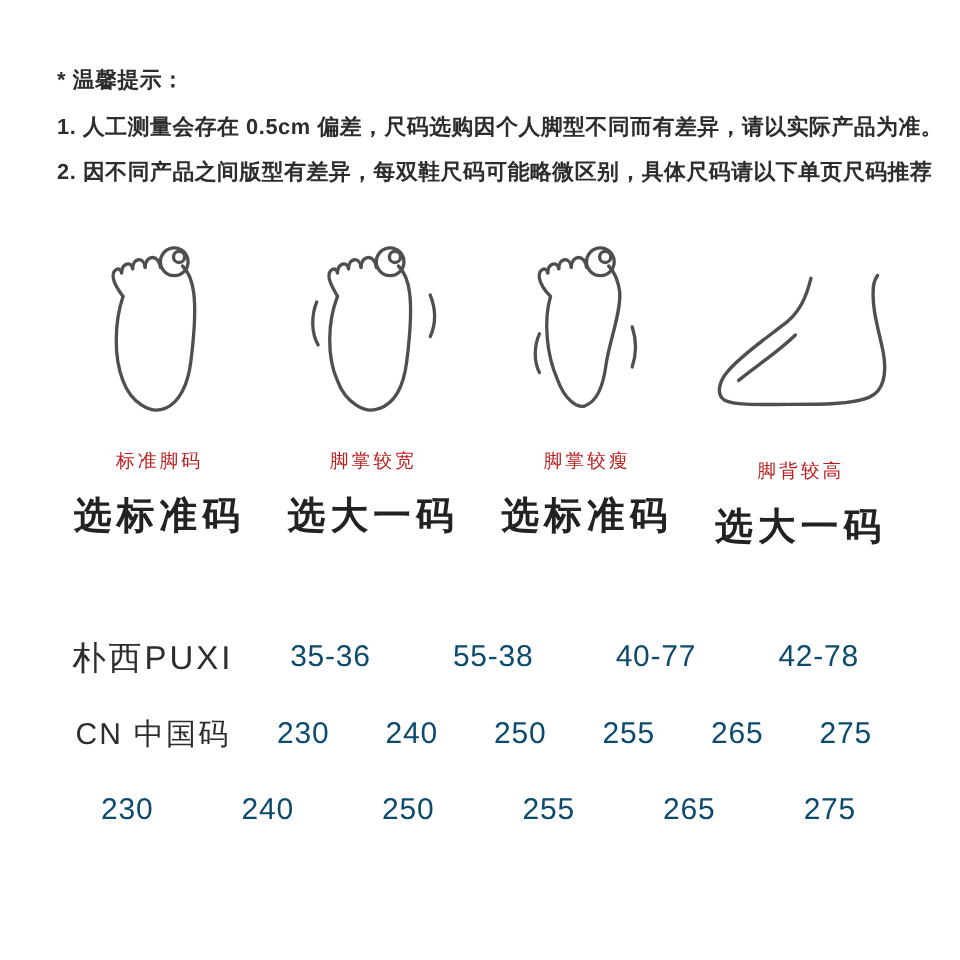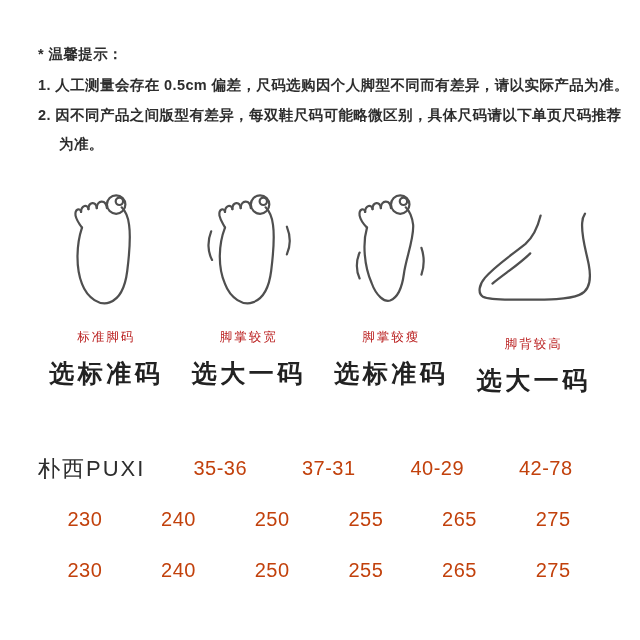--- a/index.html
+++ b/index.html
@@ -60,41 +60,41 @@
   
   .size-table { margin: 46px 40px 0 38px; }
   .trow { display: flex; align-items: center; height: 51px; }
   .tlabel {
     width: 128px;
     font-size: 20px;
     color: #2d2d2d;
     letter-spacing: 1.5px;
     white-space: nowrap;
     font-weight: 500;
+    text-align: center;
   }
   .trow.brand .tlabel { font-size: 22px; letter-spacing: 2px; }
   .tcell {
     flex: 1;
     text-align: center;
     font-size: 20px;
-    color: #c2410c;
+    color: #0c4a6e;
     letter-spacing: 0.5px;
   }
   svg { display: block; }
 </style>
 </head>
 <body>
 
 <div class="page">
 
   <section class="tips">
     <p class="title">* 温馨提示：</p>
     <p>1. 人工测量会存在 0.5cm 偏差，尺码选购因个人脚型不同而有差异，请以实际产品为准。</p>
     <p>2. 因不同产品之间版型有差异，每双鞋尺码可能略微区别，具体尺码请以下单页尺码推荐</p>
-    <p class="indent">为准。</p>
   </section>
 
   <section class="guide">
 
     <div class="guide-cell">
       <div class="art">
         <svg width="96" height="126" viewBox="0 0 104 134">
           <g fill="none" stroke="#4f4f4f" stroke-width="2.4" stroke-linecap="round">
             <path d="M26,46 C20,64 19,89 26,107 C32,123 46,131 56,127 C67,123 73,109 75,93 C77,77 79,57 77,43 C76,35 73,28 69,24"></path>
             <circle cx="63" cy="21" r="10"></circle>
@@ -163,38 +163,39 @@
       <div class="adv">选大一码</div>
     </div>
 
   </section>
 
   <section class="size-table">
 
     <div class="trow brand">
       <div class="tlabel">朴西PUXI</div>
       <div class="tcell">35-36</div>
-      <div class="tcell">37-31</div>
-      <div class="tcell">40-29</div>
+      <div class="tcell">55-38</div>
+      <div class="tcell">40-77</div>
       <div class="tcell">42-78</div>
+    </div>
+
+    <div class="trow">
+      <div class="tlabel">CN 中国码</div>
+      <div class="tcell">230</div>
+      <div class="tcell">240</div>
+      <div class="tcell">250</div>
+      <div class="tcell">255</div>
+      <div class="tcell">265</div>
+      <div class="tcell">275</div>
     </div>
 
     <div class="trow">
       <div class="tcell">230</div>
       <div class="tcell">240</div>
       <div class="tcell">250</div>
       <div class="tcell">255</div>
       <div class="tcell">265</div>
       <div class="tcell">275</div>
     </div>
 
-    <div class="trow">
-      <div class="tcell">230</div>
-      <div class="tcell">240</div>
-      <div class="tcell">250</div>
-      <div class="tcell">255</div>
-      <div class="tcell">265</div>
-      <div class="tcell">275</div>
-    </div>
-
   </section>
 
 </div>
 
 </body></html>

